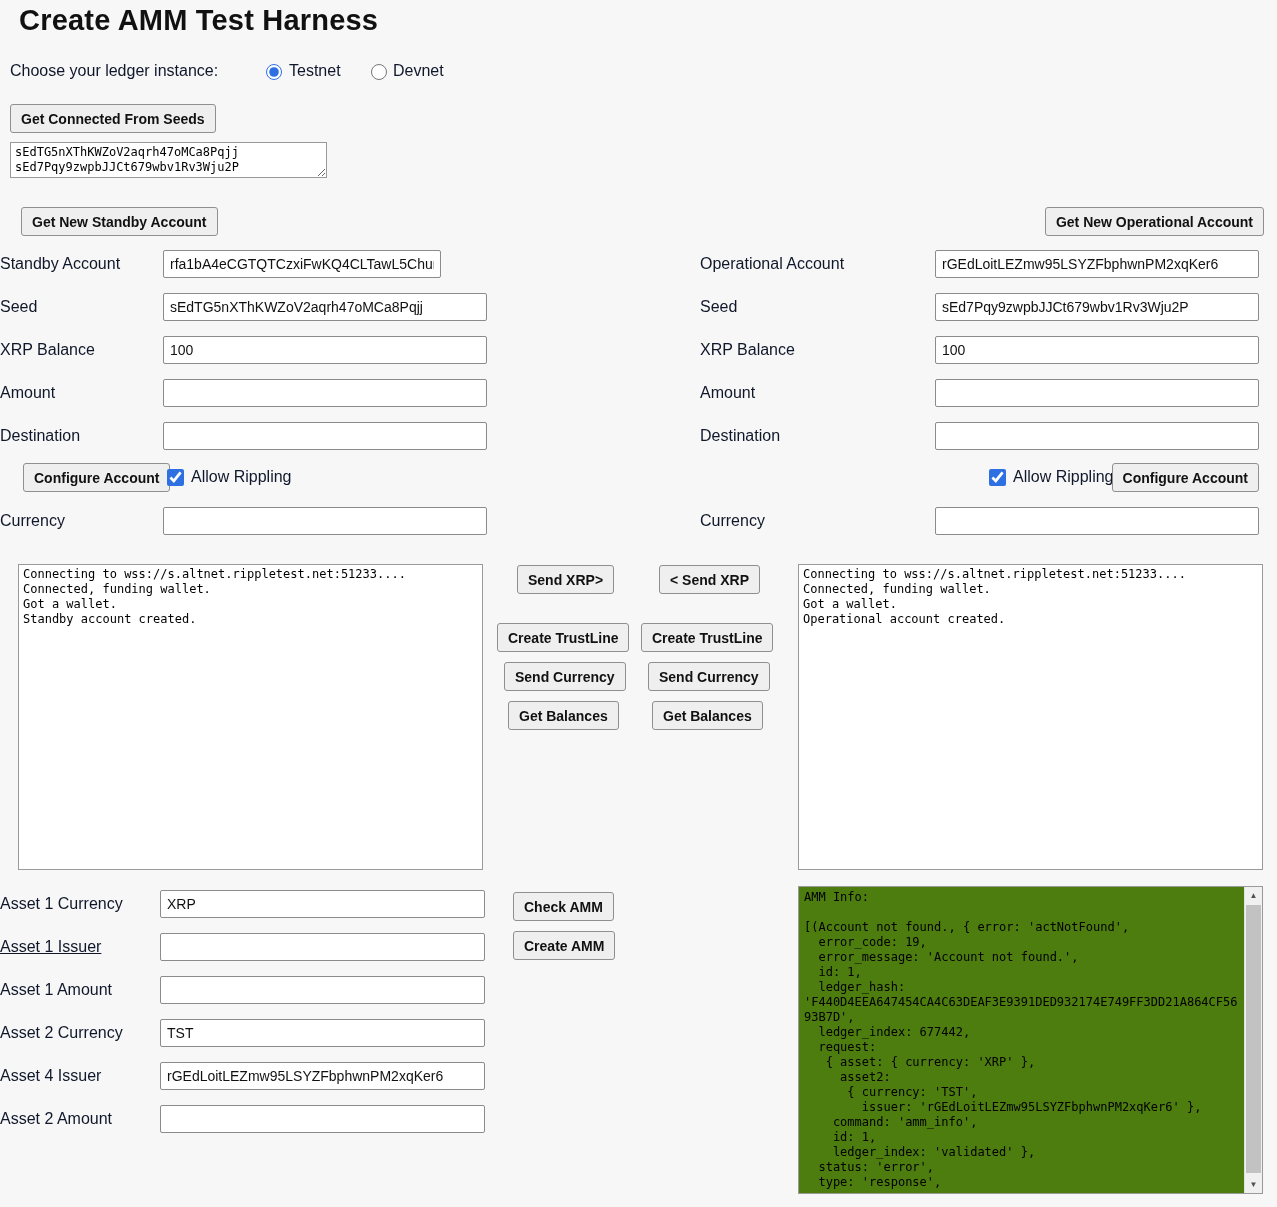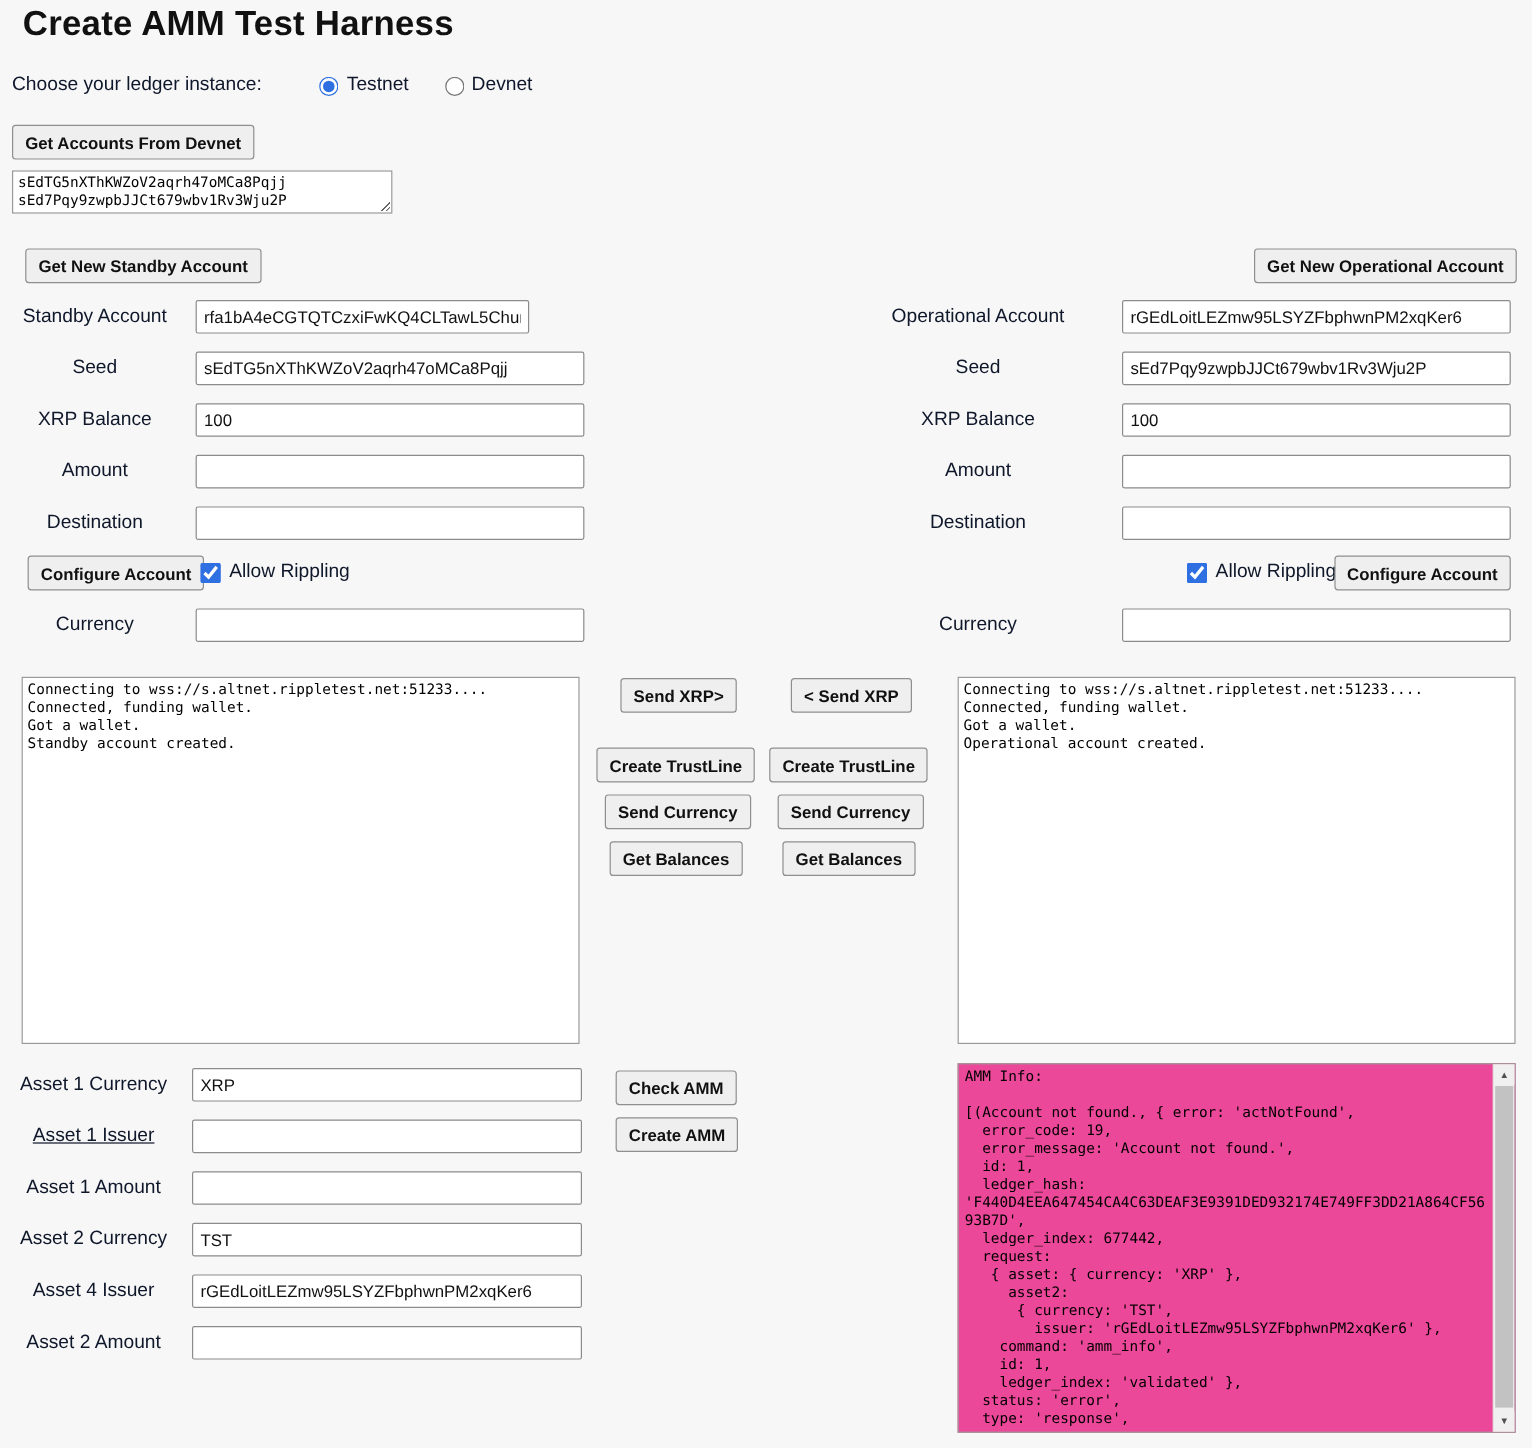--- a/index.html
+++ b/index.html
@@ -1,34 +1,34 @@
 <!DOCTYPE html>
 <html><head>
 <meta charset="utf-8">
 <style>
   html,body{margin:0;padding:0;background:#f7f7f7;}
   body{width:1277px;height:1207px;position:relative;overflow:hidden;
        font-family:"Liberation Sans",sans-serif;color:#1f1f1f;}
   .abs{position:absolute;}
   h1.abs{margin:0;font-size:29px;font-weight:700;letter-spacing:.2px;color:#111;}
   .lbl{font-size:16px;line-height:22px;color:#0f172a;white-space:nowrap;}
-  .rlabel{text-align:center;}
+  .rlabel{text-align:left;}
   .btn{background:#efefef;border:1px solid #8f8f8f;border-radius:3px;
        font-family:"Liberation Sans",sans-serif;font-size:14px;font-weight:600;
        color:#111;padding:4px 10px;height:29px;cursor:pointer;white-space:nowrap;}
   .field{box-sizing:border-box;height:28px;border:1px solid #8b8b8b;border-radius:2px;
        background:#fff;font-family:"Liberation Sans",sans-serif;font-size:14px;
        color:#111;padding:2px 6px;}
   textarea.code{box-sizing:border-box;border:1px solid #9a9a9a;background:#fff;
        font-family:"DejaVu Sans Mono",monospace;font-size:12px;line-height:15px;
        color:#000;padding:2px 4px;white-space:pre;overflow:hidden;}
   textarea.noresize{resize:none;}
   .radio{width:16px;height:16px;margin:0;accent-color:#2e6fe2;}
   .cb{width:17px;height:17px;margin:0;accent-color:#2e6fe2;}
-  .ammbox{box-sizing:border-box;width:465px;height:308px;background:#ec4899;border:1px solid #9a9a9a;}
+  .ammbox{box-sizing:border-box;width:465px;height:308px;background:#4d7c0f;border:1px solid #9a9a9a;}
   .ammtext{position:absolute;left:0;top:0;right:17px;bottom:0;overflow:hidden;
        font-family:"DejaVu Sans Mono",monospace;font-size:12px;line-height:15px;
        color:#000;padding:3px 2px 3px 5px;white-space:pre;}
   .sb{position:absolute;right:0;top:0;bottom:0;width:17px;background:#f0f0f0;border-left:1px solid #e2e2e2;}
   .sb-arrow{position:absolute;left:0;width:17px;height:17px;display:flex;align-items:center;
        justify-content:center;font-size:8px;color:#505050;background:#f0f0f0;}
   .sb-thumb{position:absolute;left:1px;width:15px;background:#c2c2c2;}
 </style>
 </head>
 <body>
@@ -36,21 +36,21 @@
 <div>
 
   <h1 class="abs" style="left:19px;top:4px;">Create AMM Test Harness</h1>
 
   <div class="abs lbl" style="left:10px;top:60px;">Choose your ledger instance:</div>
   <input type="radio" name="ledger" class="abs radio" style="left: 266px; top: 64px;" checked="true">
   <span class="abs lbl" style="left:289px;top:60px;">Testnet</span>
   <input type="radio" name="ledger" class="abs radio" style="left: 371px; top: 64px;">
   <span class="abs lbl" style="left:393px;top:60px;">Devnet</span>
 
-  <button class="abs btn" style="left:10px;top:104px;">Get Accounts From Devnet</button>
+  <button class="abs btn" style="left:10px;top:104px;">Get Connected From Seeds</button>
   <textarea class="abs code" spellcheck="false" style="left: 10px; top: 142px; width: 317px; height: 36px;">sEdTG5nXThKWZoV2aqrh47oMCa8Pqjj
 sEd7Pqy9zwpbJJCt679wbv1Rv3Wju2P</textarea>
 
   <button class="abs btn" style="left:21px;top:207px;">Get New Standby Account</button>
   <button class="abs btn" style="right:13px;top:207px;">Get New Operational Account</button>
 
   <div class="abs lbl rlabel" style="left:0;top:253px;width:158px;">Standby Account</div>
   <input class="abs field" style="left: 163px; top: 250px; width: 278px;" value="rfa1bA4eCGTQTCzxiFwKQ4CLTawL5Chunx">
   <div class="abs lbl rlabel" style="left:0;top:296px;width:158px;">Seed</div>
   <input class="abs field" style="left: 163px; top: 293px; width: 324px;" value="sEdTG5nXThKWZoV2aqrh47oMCa8Pqjj">

